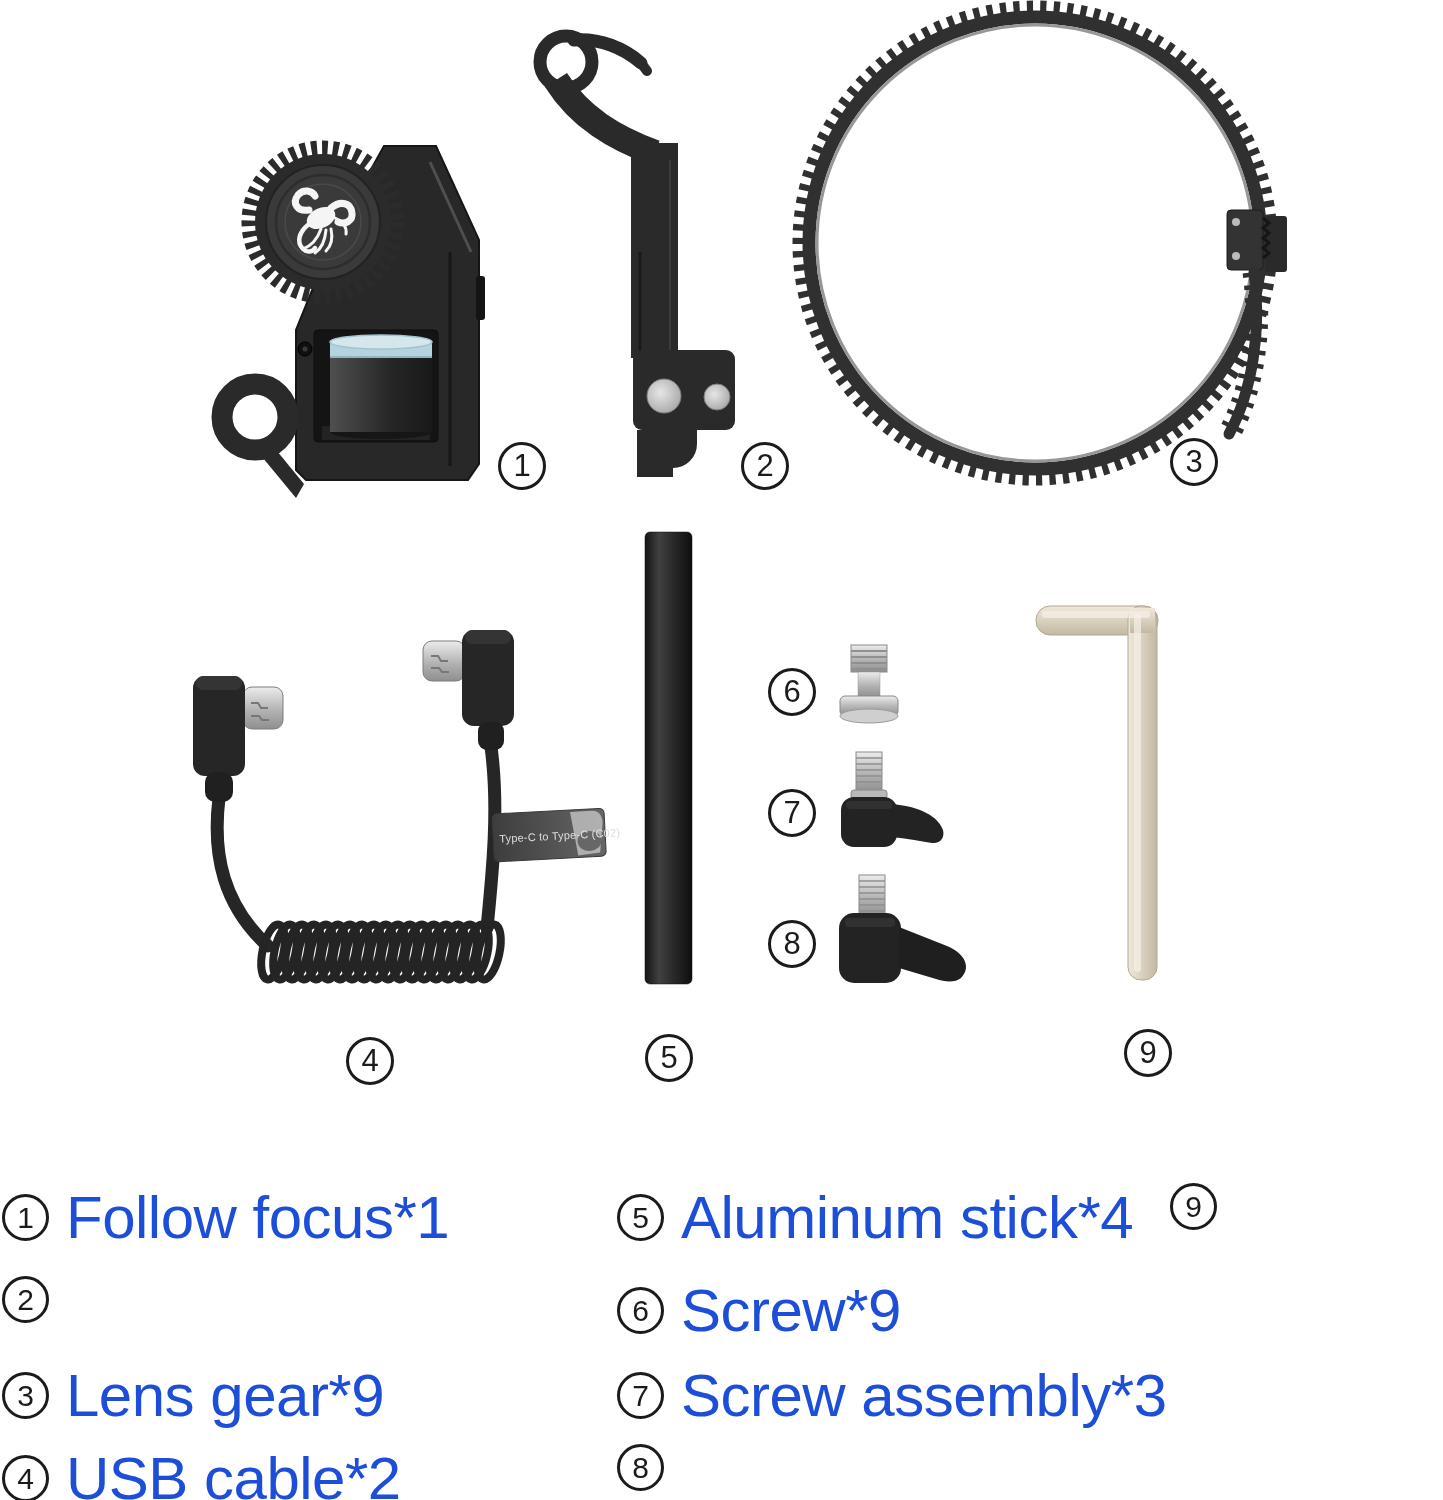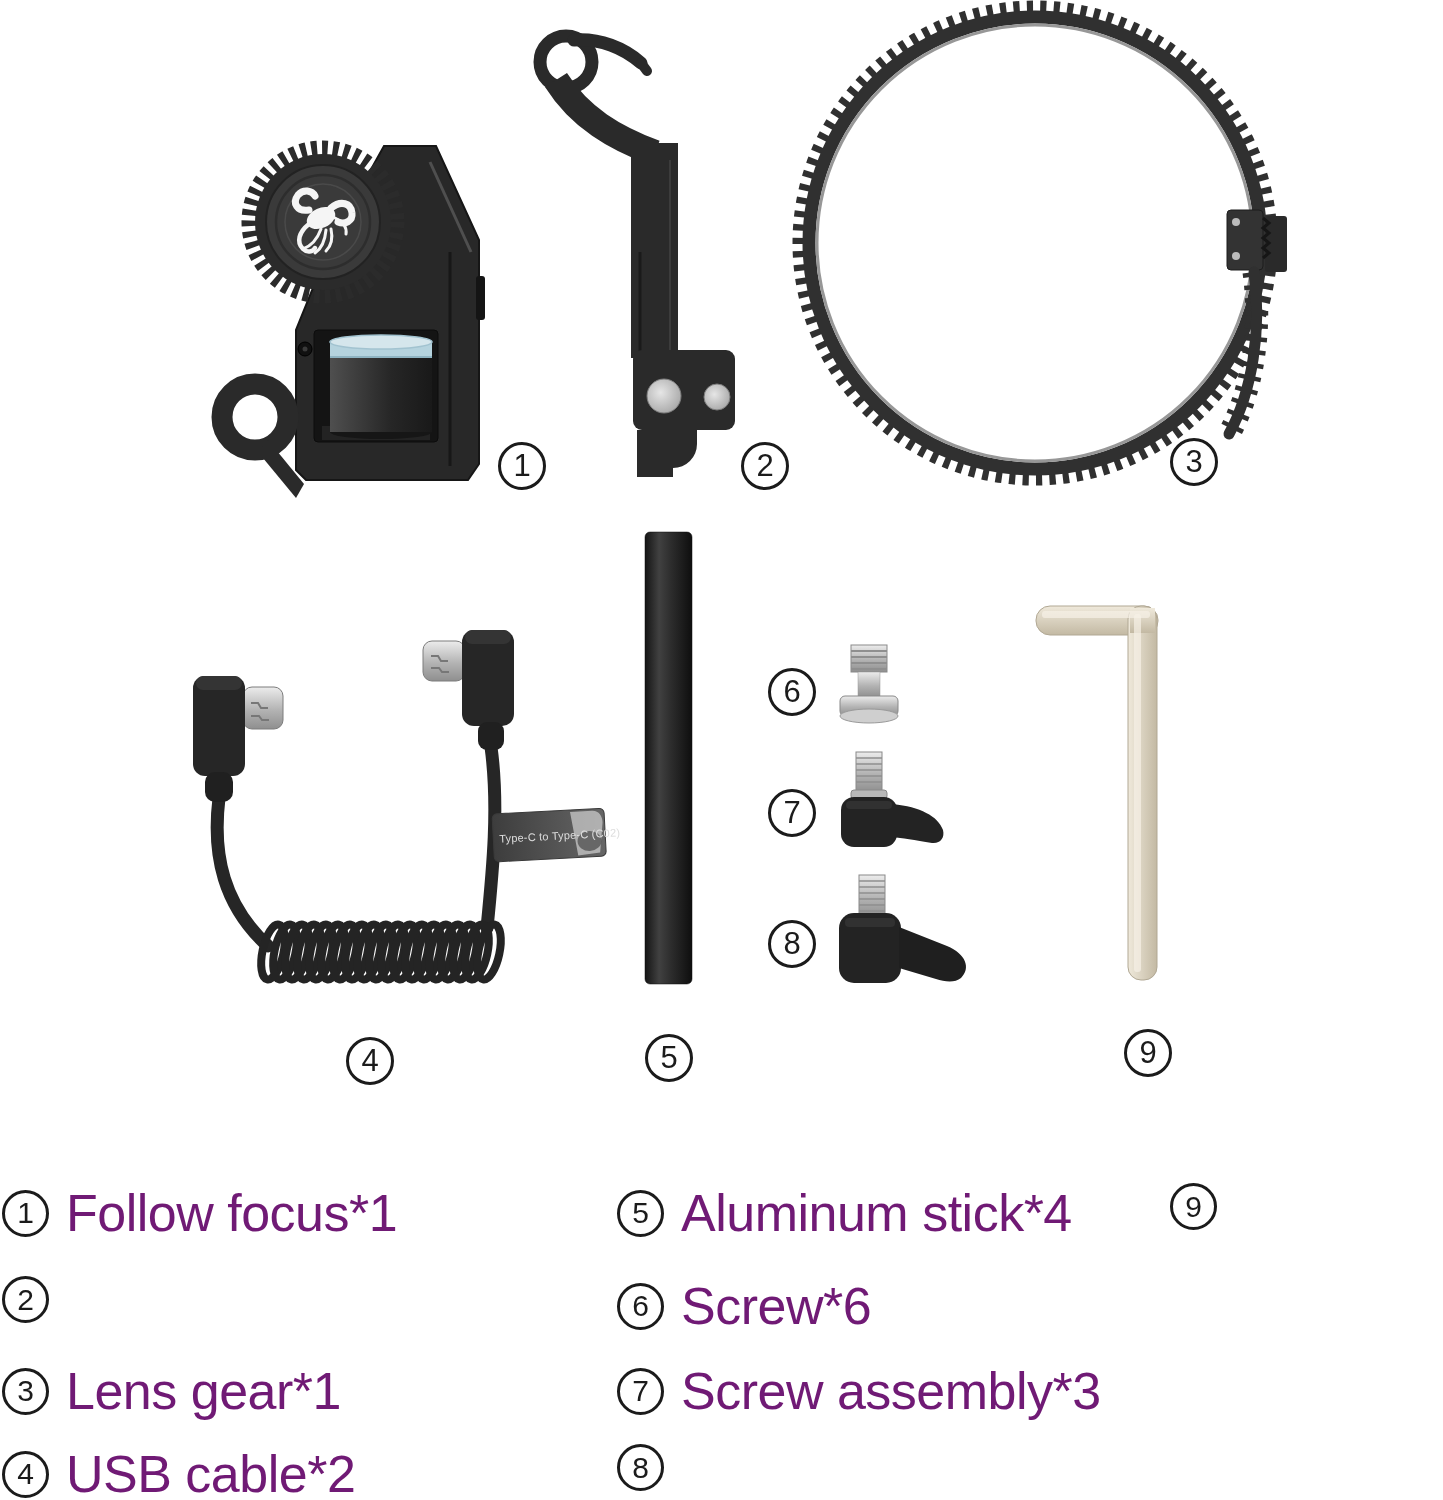--- a/index.html
+++ b/index.html
@@ -12,21 +12,21 @@
     position:absolute;width:48px;height:48px;border:3px solid #1b1b1b;border-radius:50%;
     background:#ffffff;display:flex;align-items:center;justify-content:center;
     font-size:31px;color:#1b1b1b;box-sizing:border-box;
   }
   .legend-row{position:absolute;display:flex;align-items:center;}
   .legend-circle{
     width:47px;height:47px;border:3px solid #1b1b1b;border-radius:50%;box-sizing:border-box;
     display:flex;align-items:center;justify-content:center;font-size:30px;color:#1b1b1b;flex:0 0 auto;
   }
   .legend-label{
-    margin-left:17px;font-size:52px;color:#701a75;white-space:nowrap;letter-spacing:-0.5px;
+    margin-left:17px;font-size:60px;color:#1d4ed8;white-space:nowrap;letter-spacing:-0.5px;
   }
 </style>
 </head>
 <body>
 
 <div id="canvas">
 
   <svg id="art" width="1443" height="1120" viewBox="0 0 1443 1120">
     <defs>
       <linearGradient id="silverV" x1="0" y1="0" x2="0" y2="1">
@@ -255,34 +255,34 @@
 
   <div class="legend-row" style="left:2px;top:1183px">
     <span class="legend-circle">1</span>
     <span class="legend-label">Follow focus*1</span>
   </div>
   <div class="legend-row" style="left:2px;top:1276px">
     <span class="legend-circle">2</span>
   </div>
   <div class="legend-row" style="left:2px;top:1361px">
     <span class="legend-circle">3</span>
-    <span class="legend-label">Lens gear*1</span>
+    <span class="legend-label">Lens gear*9</span>
   </div>
   <div class="legend-row" style="left:2px;top:1444px">
     <span class="legend-circle">4</span>
     <span class="legend-label">USB cable*2</span>
   </div>
 
   <div class="legend-row" style="left:617px;top:1183px">
     <span class="legend-circle">5</span>
     <span class="legend-label">Aluminum stick*4</span>
   </div>
   <div class="legend-row" style="left:617px;top:1276px">
     <span class="legend-circle">6</span>
-    <span class="legend-label">Screw*6</span>
+    <span class="legend-label">Screw*9</span>
   </div>
   <div class="legend-row" style="left:617px;top:1361px">
     <span class="legend-circle">7</span>
     <span class="legend-label">Screw assembly*3</span>
   </div>
   <div class="legend-row" style="left:617px;top:1444px">
     <span class="legend-circle">8</span>
   </div>
 
   <div class="legend-row" style="left:1170px;top:1183px">

